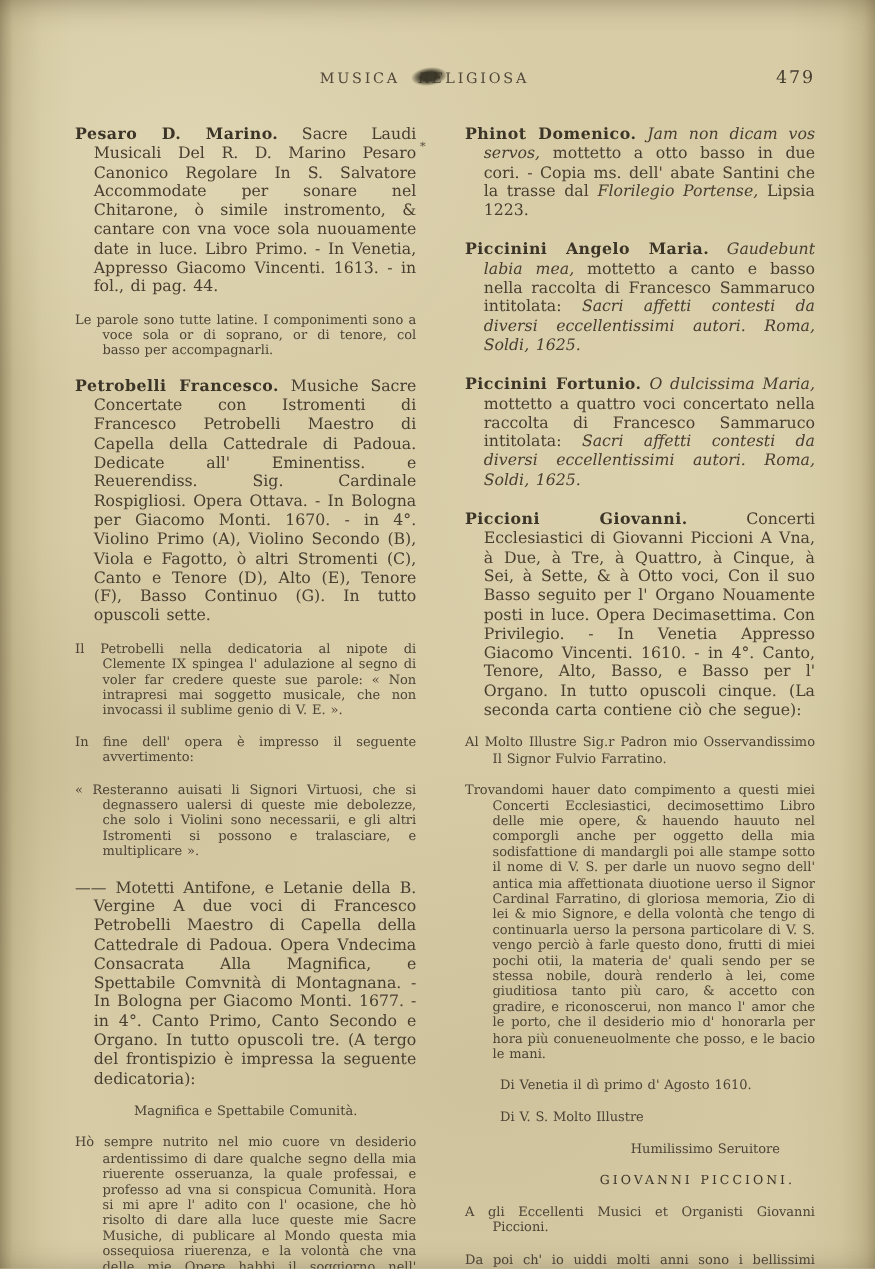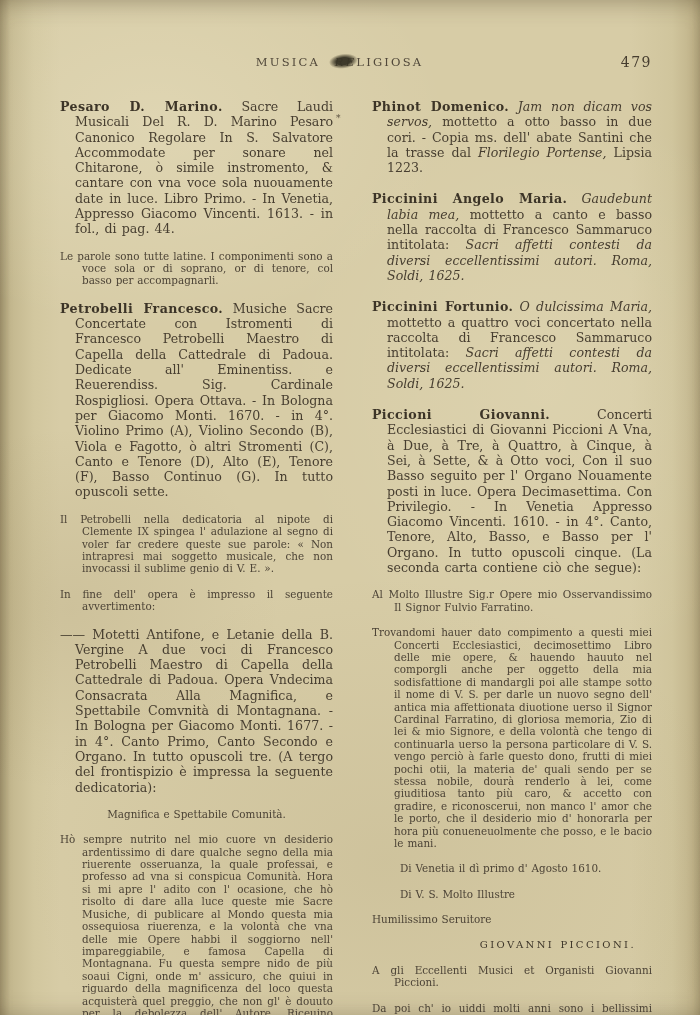--- a/index.html
+++ b/index.html
@@ -36,21 +36,21 @@
   .columns{position:absolute;top:86px;left:47px;display:flex;gap:13px;}
   .col{text-align:justify;}
   .col-left{width:299px;}
   .col-right{width:306px;}
   p{margin:13px;}
   .entry{font-size:12.6px;line-height:15.3px;padding-left:15px;text-indent:-15px;word-spacing:1.2px;}
   .note{font-size:10.4px;line-height:12.4px;padding-left:22px;text-indent:-22px;word-spacing:0.6px;color:#4c4336;}
   .b{font-weight:bold;letter-spacing:0.4px;color:#3c3427;}
   .i{font-style:italic;}
   .center{text-align:center;padding-left:0;text-indent:0;}
-  .sig-line{text-align:left;padding-right:28px;text-indent:0;padding-left:0;}
+  .sig-line{text-align:right;padding-right:28px;text-indent:0;padding-left:0;}
   .sig-name-left{text-align:center;padding-left:56px;text-indent:0;font-size:11.6px;letter-spacing:1.6px;color:#3e362a;}
   .sig-name-right{text-align:right;padding-right:16px;text-indent:0;padding-left:0;font-size:10px;letter-spacing:2.4px;color:#3e362a;}
   .indent1{padding-left:28px;text-indent:0;text-align:left;}
   .mt2{margin-top:2px;}.mt4{margin-top:4px;}.mt6{margin-top:6px;}
   .mt8{margin-top:8px;}.mt10{margin-top:10px;}.mt12{margin-top:12px;}
   .mt14{margin-top:14px;}.mt16{margin-top:16px;}
   .gutter-mark{position:absolute;left:336px;top:113px;font-size:9px;color:#5a5140;}
 </style>
 </head>
 <body>
@@ -65,33 +65,34 @@
   <div class="gutter-mark">*</div>
 
   <div class="columns">
 
     <div class="col col-left">
       <p class="entry"><span class="b">Pesaro D. Marino.</span><span> Sacre Laudi Musicali Del R. D. Marino Pesaro Canonico Regolare In S. Salvatore Accommodate per sonare nel Chitarone, ò simile instromento, &amp; cantare con vna voce sola nuouamente date in luce. Libro Primo. - In Venetia, Appresso Giacomo Vincenti. 1613. - in fol., di pag. 44.</span></p>
       <p class="note mt10"><span>Le parole sono tutte latine. I componimenti sono a voce sola or di soprano, or di tenore, col basso per accompagnarli.</span></p>
       <p class="entry mt14"><span class="b">Petrobelli Francesco.</span><span> Musiche Sacre Concertate con Istromenti di Francesco Petrobelli Maestro di Capella della Cattedrale di Padoua. Dedicate all' Eminentiss. e Reuerendiss. Sig. Cardinale Rospigliosi. Opera Ottava. - In Bologna per Giacomo Monti. 1670. - in 4°. Violino Primo (A), Violino Secondo (B), Viola e Fagotto, ò altri Stromenti (C), Canto e Tenore (D), Alto (E), Tenore (F), Basso Continuo (G). In tutto opuscoli sette.</span></p>
       <p class="note mt10"><span>Il Petrobelli nella dedicatoria al nipote di Clemente IX spingea l' adulazione al segno di voler far credere queste sue parole: « Non intrapresi mai soggetto musicale, che non invocassi il sublime genio di V. E. ».</span></p>
       <p class="note mt2"><span>In fine dell' opera è impresso il seguente avvertimento:</span></p>
+      <p class="note mt2"><span>« Resteranno auisati li Signori Virtuosi, che si degnassero ualersi di queste mie debolezze, che solo i Violini sono necessarii, e gli altri Istromenti si possono e tralasciare, e multiplicare ».</span></p>
       <p class="entry mt14"><span>—— Motetti Antifone, e Letanie della B. Vergine A due voci di Francesco Petrobelli Maestro di Capella della Cattedrale di Padoua. Opera Vndecima Consacrata Alla Magnifica, e Spettabile Comvnità di Montagnana. - In Bologna per Giacomo Monti. 1677. - in 4°. Canto Primo, Canto Secondo e Organo. In tutto opuscoli tre. (A tergo del frontispizio è impressa la seguente dedicatoria):</span></p>
       <p class="note center mt8"><span>Magnifica e Spettabile Comunità.</span></p>
       <p class="note mt6"><span>Hò sempre nutrito nel mio cuore vn desiderio ardentissimo di dare qualche segno della mia riuerente osseruanza, la quale professai, e professo ad vna si conspicua Comunità. Hora si mi apre l' adito con l' ocasione, che hò risolto di dare alla luce queste mie Sacre Musiche, di publicare al Mondo questa mia ossequiosa riuerenza, e la volontà che vna delle mie Opere habbi il soggiorno nell' impareggiabile, e famosa Capella di Montagnana. Fu questa sempre nido de più soaui Cigni, onde m' assicuro, che quiui in riguardo della magnificenza del loco questa acquisterà quel preggio, che non gl' è douuto per la debolezza dell' Autore. Riceuino (supplico riuerentemente) gl' ossequij del mio cuore, e più dell' armonia, l' ardenza che hò hauuto di farmi conoscer da tutti, che mi vanto con particolar gloria d' essere</span></p>
       <p class="note sig-line mt2"><span>Suo Diuotiss. &amp; Ossequiosiss. Ser.</span></p>
       <p class="note sig-name-left mt2"><span>FRANCESCO PETROBELLI.</span></p>
     </div>
 
     <div class="col col-right">
       <p class="entry"><span class="b">Phinot Domenico.</span><span class="i"> Jam non dicam vos servos,</span><span> mottetto a otto basso in due cori. - Copia ms. dell' abate Santini che la trasse dal </span><span class="i">Florilegio Portense,</span><span> Lipsia 1223.</span></p>
       <p class="entry mt16"><span class="b">Piccinini Angelo Maria.</span><span class="i"> Gaudebunt labia mea,</span><span> mottetto a canto e basso nella raccolta di Francesco Sammaruco intitolata: </span><span class="i">Sacri affetti contesti da diversi eccellentissimi autori. Roma, Soldi, 1625.</span></p>
       <p class="entry mt16"><span class="b">Piccinini Fortunio.</span><span class="i"> O dulcissima Maria,</span><span> mottetto a quattro voci concertato nella raccolta di Francesco Sammaruco intitolata: </span><span class="i">Sacri affetti contesti da diversi eccellentissimi autori. Roma, Soldi, 1625.</span></p>
       <p class="entry mt16"><span class="b">Piccioni Giovanni.</span><span> Concerti Ecclesiastici di Giovanni Piccioni A Vna, à Due, à Tre, à Quattro, à Cinque, à Sei, à Sette, &amp; à Otto voci, Con il suo Basso seguito per l' Organo Nouamente posti in luce. Opera Decimasettima. Con Privilegio. - In Venetia Appresso Giacomo Vincenti. 1610. - in 4°. Canto, Tenore, Alto, Basso, e Basso per l' Organo. In tutto opuscoli cinque. (La seconda carta contiene ciò che segue):</span></p>
-      <p class="note mt12"><span>Al Molto Illustre Sig.r Opere mio Osservandissimo Il Signor Fulvio Farratino.</span></p>
+      <p class="note mt12"><span>Al Molto Illustre Sig.r Padron mio Osservandissimo Il Signor Fulvio Farratino.</span></p>
       <p class="note mt4"><span>Trovandomi hauer dato compimento a questi miei Concerti Ecclesiastici, decimosettimo Libro delle mie opere, &amp; hauendo hauuto nel comporgli anche per oggetto della mia sodisfattione di mandargli poi alle stampe sotto il nome di V. S. per darle un nuovo segno dell' antica mia affettionata diuotione uerso il Signor Cardinal Farratino, di gloriosa memoria, Zio di lei &amp; mio Signore, e della volontà che tengo di continuarla uerso la persona particolare di V. S. vengo perciò à farle questo dono, frutti di miei pochi otii, la materia de' quali sendo per se stessa nobile, dourà renderlo à lei, come giuditiosa tanto più caro, &amp; accetto con gradire, e riconoscerui, non manco l' amor che le porto, che il desiderio mio d' honorarla per hora più conueneuolmente che posso, e le bacio le mani.</span></p>
       <p class="note indent1 mt4"><span>Di Venetia il dì primo d' Agosto 1610.</span></p>
       <p class="note indent1 mt2"><span>Di V. S. Molto Illustre</span></p>
       <p class="note sig-line mt4"><span>Humilissimo Seruitore</span></p>
       <p class="note sig-name-right mt2"><span>GIOVANNI PICCIONI.</span></p>
       <p class="note mt8"><span>A gli Eccellenti Musici et Organisti Giovanni Piccioni.</span></p>
       <p class="note mt4"><span>Da poi ch' io uiddi molti anni sono i bellissimi Concerti delli Signori Andrea &amp; Giouanni Gabrielli, Zio e Nipote, ambi Musici &amp; Organisti Eccellentissimi, inuaghito di quella sorte di compositione sono andato di tempo in tempo facendo de simili Concerti i quali doppo esser stati lungo tempo appresso di me, mi son hora contentato, per sodisfare à i prieghi di molti amici e padroni che possono commandarmi, di lasciarli vscire alle</span></p>
     </div>
 
   </div>

